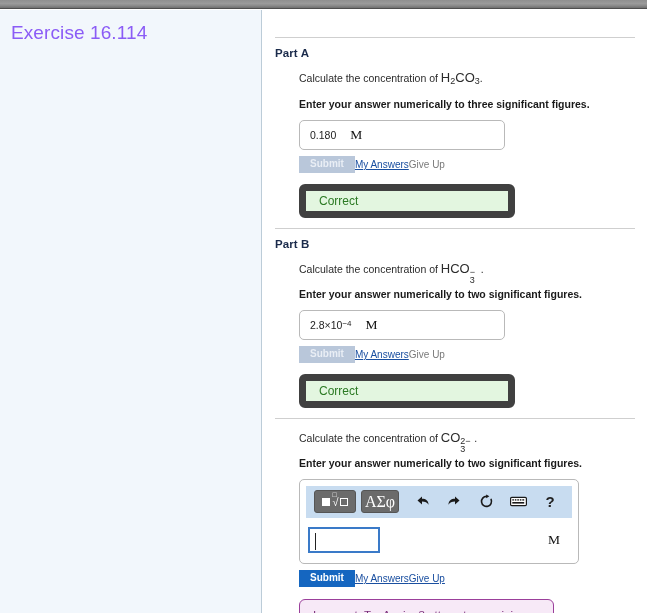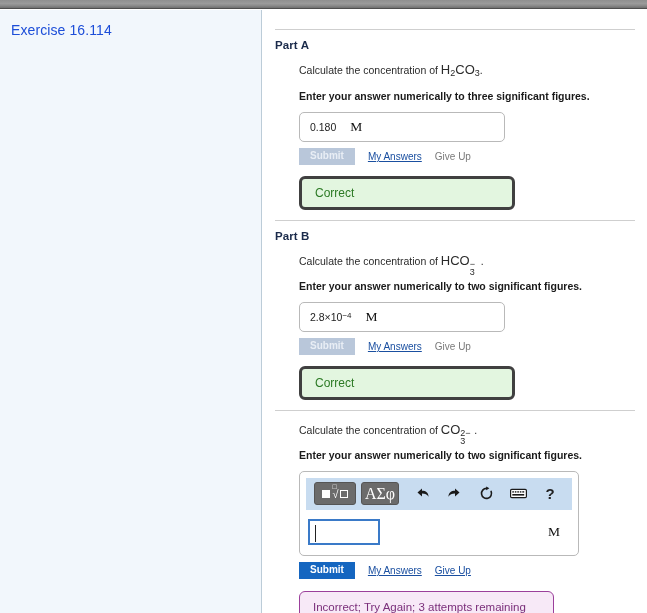--- a/index.html
+++ b/index.html
@@ -19,38 +19,38 @@
     border-bottom:1px solid #4e4e4e;
   }
 
   
   .sidebar {
     position:absolute; top:10px; left:0; width:262px; height:603px;
     background:#f2f7fc;
     border-right:1px solid #bcccd8;
   }
   .exercise-title {
-    font-size:14px; color:#1d4ed8; padding:12px 0 0 11px; letter-spacing:.1px;
+    font-size:19px; color:#8b5cf6; padding:12px 0 0 11px; letter-spacing:.1px;
   }
   .question-box {
     margin:13px 10px 0 9px;
     background:#ffffff;
     border:1px solid #c8d4de;
     padding:10px 11px 12px 11px;
     min-height:48px;
   }
   .question-text {
     font-size:11px; color:#2b2b2b; line-height:1.62;
   }
 
   
   .content {
     position:absolute; top:10px; left:263px; width:384px; height:603px;
     background:#fff;
-    padding:8px 0 0 0;
+    padding:16px 0 0 0;
   }
   .part-block { padding:0 0 0 0; }
   .hr {
     height:1px; background:#cfcfcf; margin:10px 0 0 12px; width:360px;
   }
   .hr.first { margin-top:11px; }
   .part-heading {
     font-size:11.5px; font-weight:bold; color:#1b2b4b;
     padding:9px 0 0 12px; letter-spacing:.1px;
   }
@@ -76,39 +76,39 @@
   
   .answer-field {
     margin-top:10px; width:206px; height:30px;
     border:1px solid #b9b9b9; border-radius:5px; background:#fff;
     display:flex; align-items:center; padding:0 10px; gap:14px;
   }
   .answer-value { font-size:10.5px; color:#222; }
 
   
   .action-row {
-    margin-top:7px; display:flex; align-items:center; gap:13px; height:16px;
+    margin-top:7px; display:flex; align-items:center; height:16px;
   }
   .btn-submit {
     font-size:10px; font-weight:bold; color:#ffffff;
     padding:2px 11px 3px 11px; border:none; line-height:12px;
   }
   .btn-submit.disabled { background:#b9c7da; color:#e9eef5; }
   .btn-submit.active { background:#1566c0; color:#ffffff; }
   .link { font-size:10px; }
   .link.enabled { color:#1a4fa0; text-decoration:underline; font-weight:normal; cursor:pointer; }
   .link.disabled { color:#7a7a7a; text-decoration:none; }
 
   
   .feedback {
     margin-top:11px; width:216px; height:34px;
     display:flex; align-items:center; padding-left:13px;
     border-radius:6px; font-size:12px;
   }
-  .feedback.correct { background:#e3f6e0; border:3px solid #404040; color:#2c7a24; }
+  .feedback.correct { background:#e3f6e0; border:7px solid #404040; color:#2c7a24; }
   .feedback.incorrect {
     margin-top:12px; width:255px; height:33px;
     background:#f7e9f7; border:1px solid #9b3f9b; color:#7a2e7a;
     font-size:11.5px;
   }
 
   
   .math-editor {
     margin-top:10px; width:280px;
     border:1px solid #b9b9b9; border-radius:5px; background:#fff;

